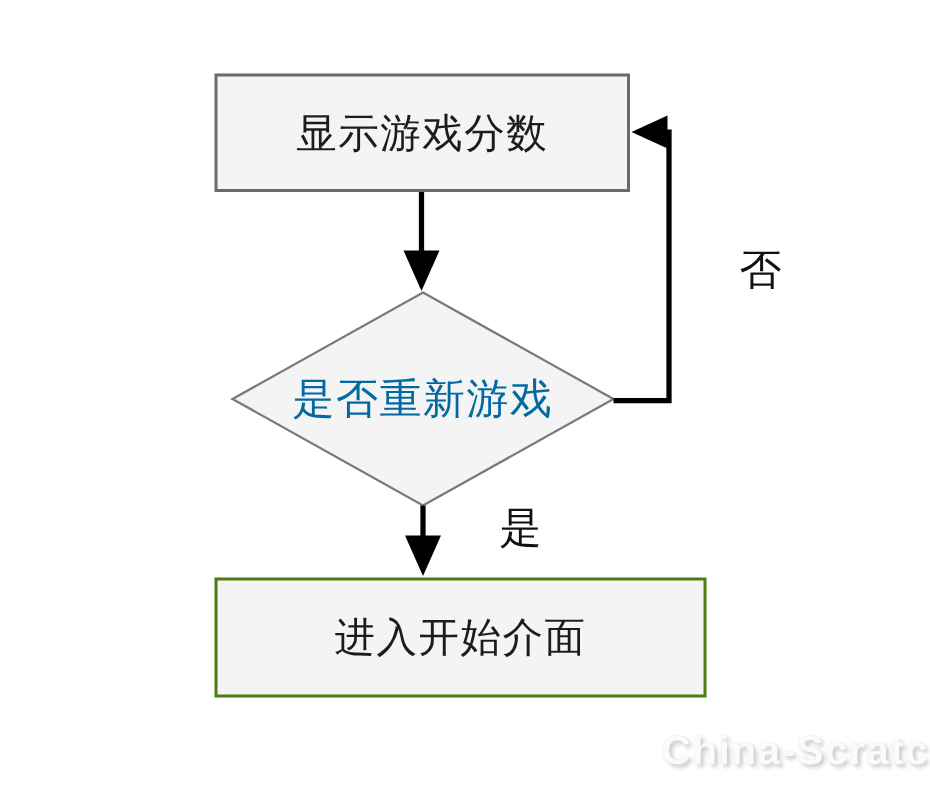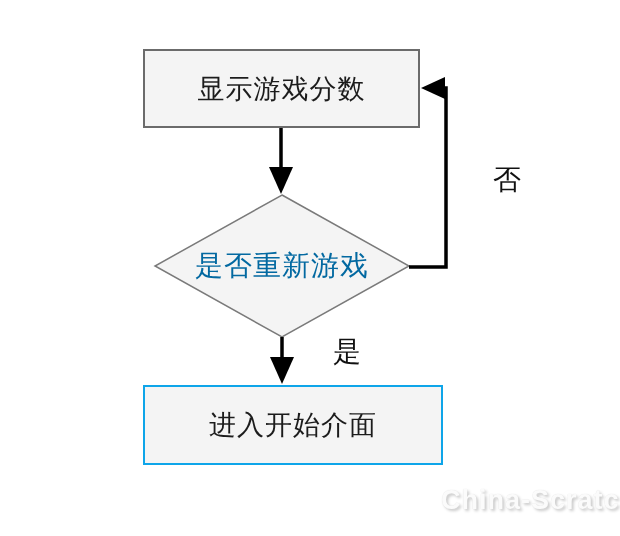--- a/index.html
+++ b/index.html
@@ -32,22 +32,22 @@
     font-size: 27px;
     letter-spacing: 1px;
   }
   .node-process-top {
     left: 143px; top: 49px;
     width: 277px; height: 79px;
     border: 2px solid #6b6b6b;
   }
   .node-process-bottom {
     left: 143px; top: 385px;
-    width: 300px; height: 80px;
-    border: 2px solid #0ea5e9;
+    width: 328px; height: 80px;
+    border: 2px solid #4d7c0f;
   }
   .node-decision-label {
     position: absolute;
     left: 155px; top: 195px;
     width: 254px; height: 142px;
     display: flex;
     align-items: center;
     justify-content: center;
     color: #0369a1;
     font-size: 28px;

